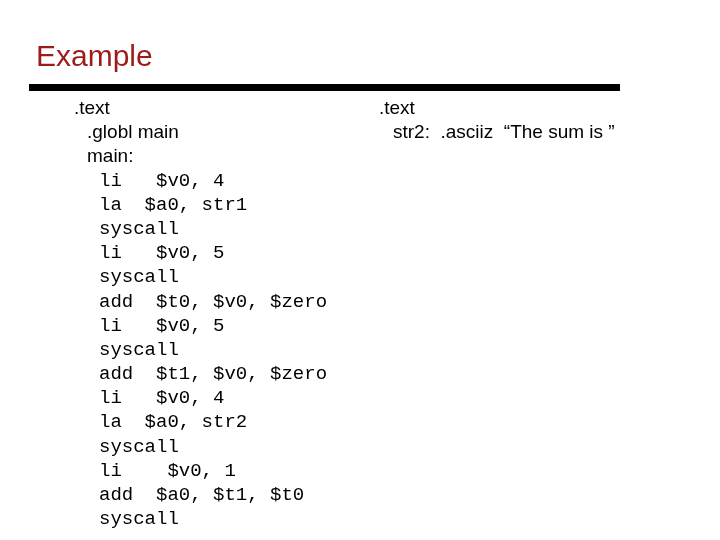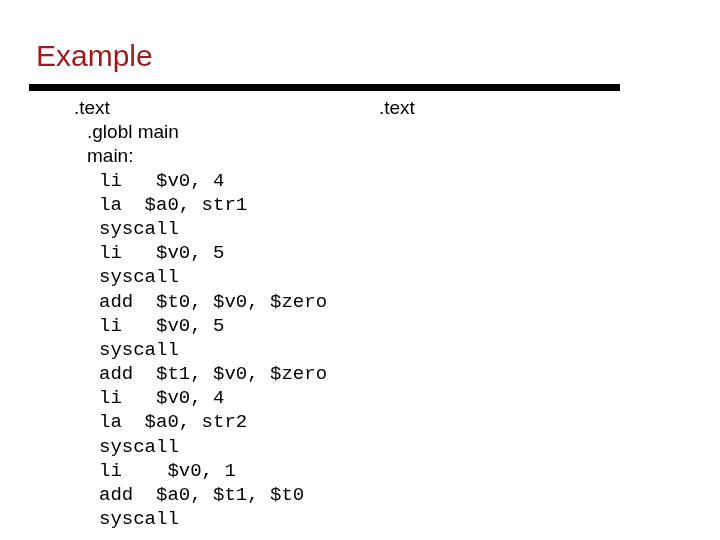--- a/index.html
+++ b/index.html
@@ -88,17 +88,17 @@
 <body>
 
 <div id="slide" style="background: rgb(255, 255, 255);">
 
   <div id="slide-title" style="color: rgb(158, 27, 27);">Example</div>
 
   <div id="title-rule" style="background: rgb(0, 0, 0);"></div>
 
   <div id="code-left" class="code-col"><div class="code-line ind0">.text</div><div class="code-line ind1">.globl main</div><div class="code-line ind1">main:</div><div class="code-line ind2">li   $v0, 4</div><div class="code-line ind2">la  $a0, str1</div><div class="code-line ind2">syscall</div><div class="code-line ind2">li   $v0, 5</div><div class="code-line ind2">syscall</div><div class="code-line ind2">add  $t0, $v0, $zero</div><div class="code-line ind2">li   $v0, 5</div><div class="code-line ind2">syscall</div><div class="code-line ind2">add  $t1, $v0, $zero</div><div class="code-line ind2">li   $v0, 4</div><div class="code-line ind2">la  $a0, str2</div><div class="code-line ind2">syscall</div><div class="code-line ind2">li    $v0, 1</div><div class="code-line ind2">add  $a0, $t1, $t0</div><div class="code-line ind2">syscall</div></div>
 
-  <div id="code-right" class="code-col"><div class="code-line rind0">.text</div></div>
+  <div id="code-right" class="code-col"><div class="code-line rind0">.text</div><div class="code-line rind1">str2:  .asciiz  “The sum is ”</div></div>
 
   <div id="page-number">2</div>
 
 </div>
 
 </body></html>

